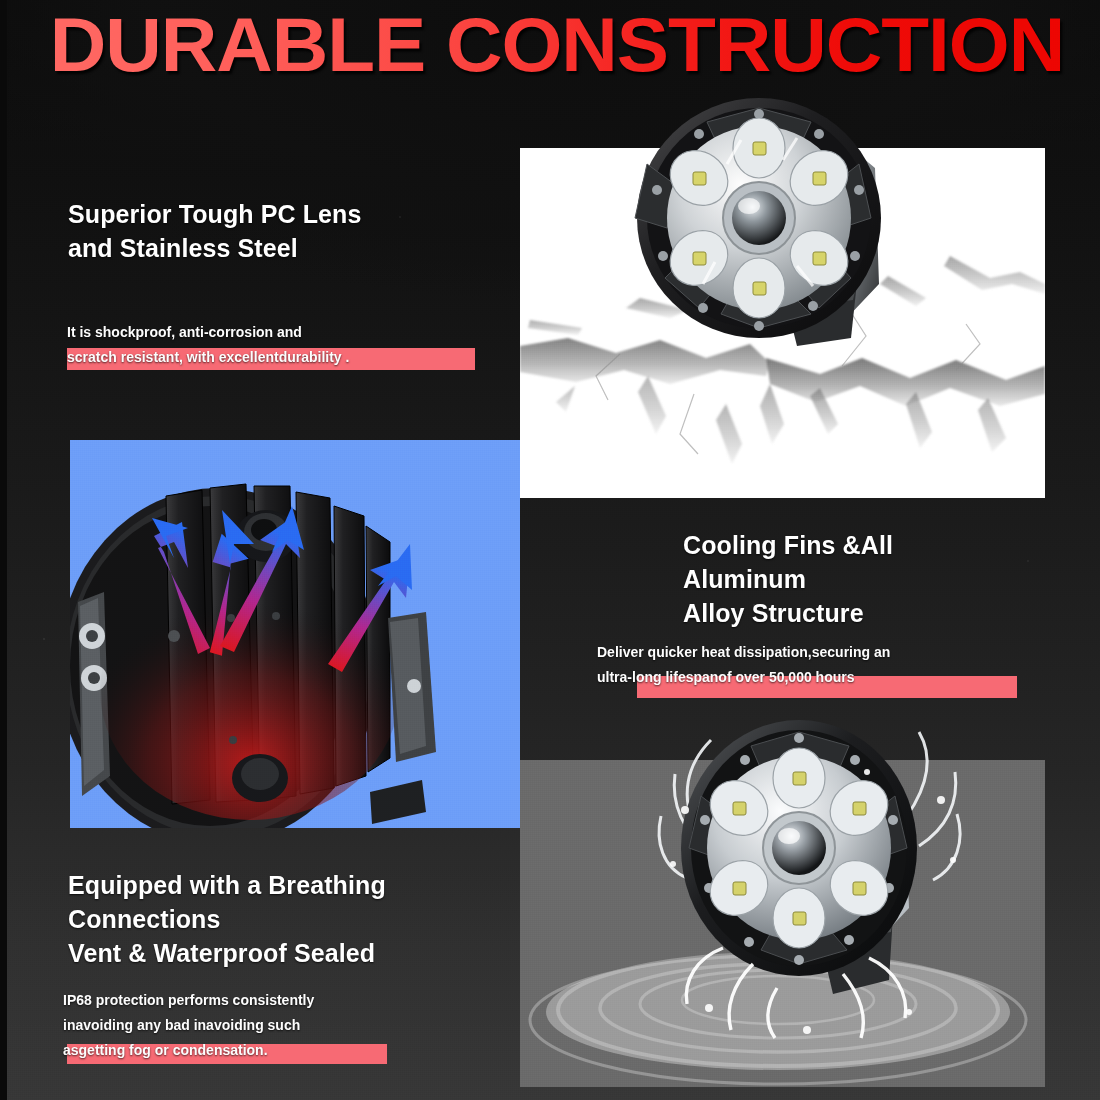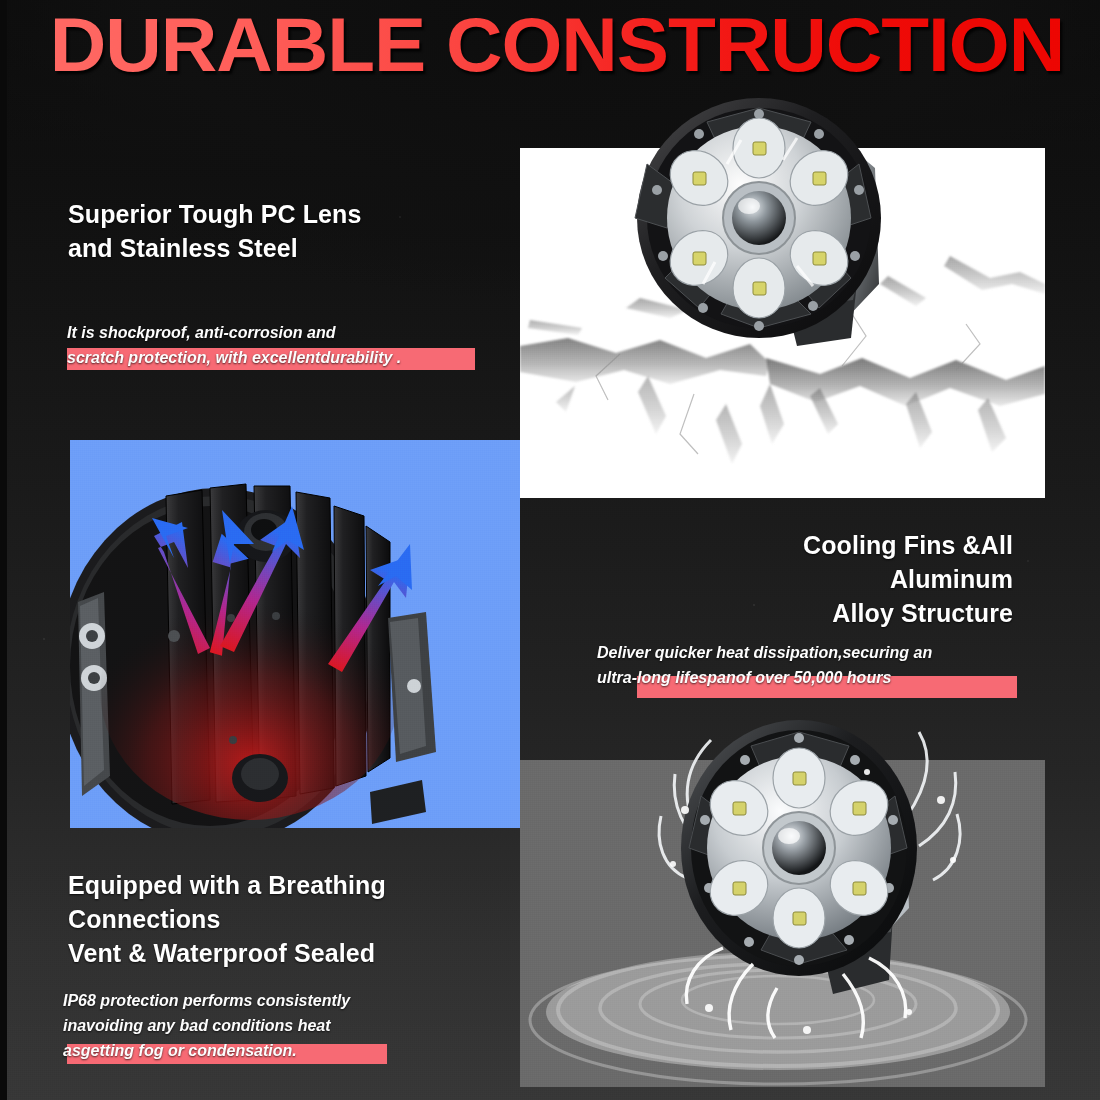--- a/index.html
+++ b/index.html
@@ -46,31 +46,30 @@
   .panel-gray{left:513px;top:760px;width:525px;height:327px;background:#6a6a6a;}
 
   
   .heading{
     position:absolute;color:#ffffff;font-weight:bold;
     font-size:25px;line-height:34px;letter-spacing:.1px;
     text-shadow:0 1px 2px rgba(0,0,0,.75);
   }
   .body-text{
     position:absolute;color:#fdfdfd;font-weight:bold;
-    font-size:16px;line-height:25px;letter-spacing:0;
+    font-size:14px;line-height:25px;letter-spacing:0;
     text-shadow:0 1px 2px rgba(0,0,0,.7);
-    font-style:italic;
   }
   .hl{position:absolute;background:#f76a74;}
 
   #t1-head{left:61px;top:197px;}
   #t1-body{left:60px;top:320px;}
   #t1-hl{left:60px;top:348px;width:408px;height:22px;}
 
-  #t2-head{left:676px;top:528px;width:330px;text-align:right;}
+  #t2-head{left:676px;top:528px;width:330px;text-align:left;}
   #t2-body{left:590px;top:640px;width:420px;text-align:left;}
   #t2-hl{left:630px;top:676px;width:380px;height:22px;}
 
   #t3-head{left:61px;top:868px;}
   #t3-body{left:56px;top:988px;}
   #t3-hl{left:60px;top:1044px;width:320px;height:20px;}
 </style>
 </head>
 <body>
 
@@ -391,38 +390,38 @@
 
   <div class="title">DURABLE CONSTRUCTION</div>
 
   <div class="heading" id="t1-head">
     <div>Superior Tough PC Lens</div>
     <div>and Stainless Steel</div>
   </div>
   <div class="hl" id="t1-hl"></div>
   <div class="body-text" id="t1-body">
     <div>It is shockproof, anti-corrosion and</div>
-    <div>scratch protection, with excellentdurability .</div>
+    <div>scratch resistant, with excellentdurability .</div>
   </div>
 
   <div class="heading" id="t2-head">
     <div>Cooling Fins &amp;All Aluminum</div>
     <div>Alloy Structure</div>
   </div>
   <div class="hl" id="t2-hl"></div>
   <div class="body-text" id="t2-body">
     <div>Deliver quicker heat dissipation,securing an</div>
     <div>ultra-long lifespanof over 50,000 hours</div>
   </div>
 
   <div class="heading" id="t3-head">
     <div>Equipped with a Breathing</div>
     <div>Connections</div>
     <div>Vent &amp; Waterproof Sealed</div>
   </div>
   <div class="hl" id="t3-hl"></div>
   <div class="body-text" id="t3-body">
     <div>IP68 protection performs consistently</div>
-    <div>inavoiding any bad conditions heat</div>
+    <div>inavoiding any bad inavoiding such</div>
     <div>asgetting fog or condensation.</div>
   </div>
 
 </div>
 
 </body></html>

